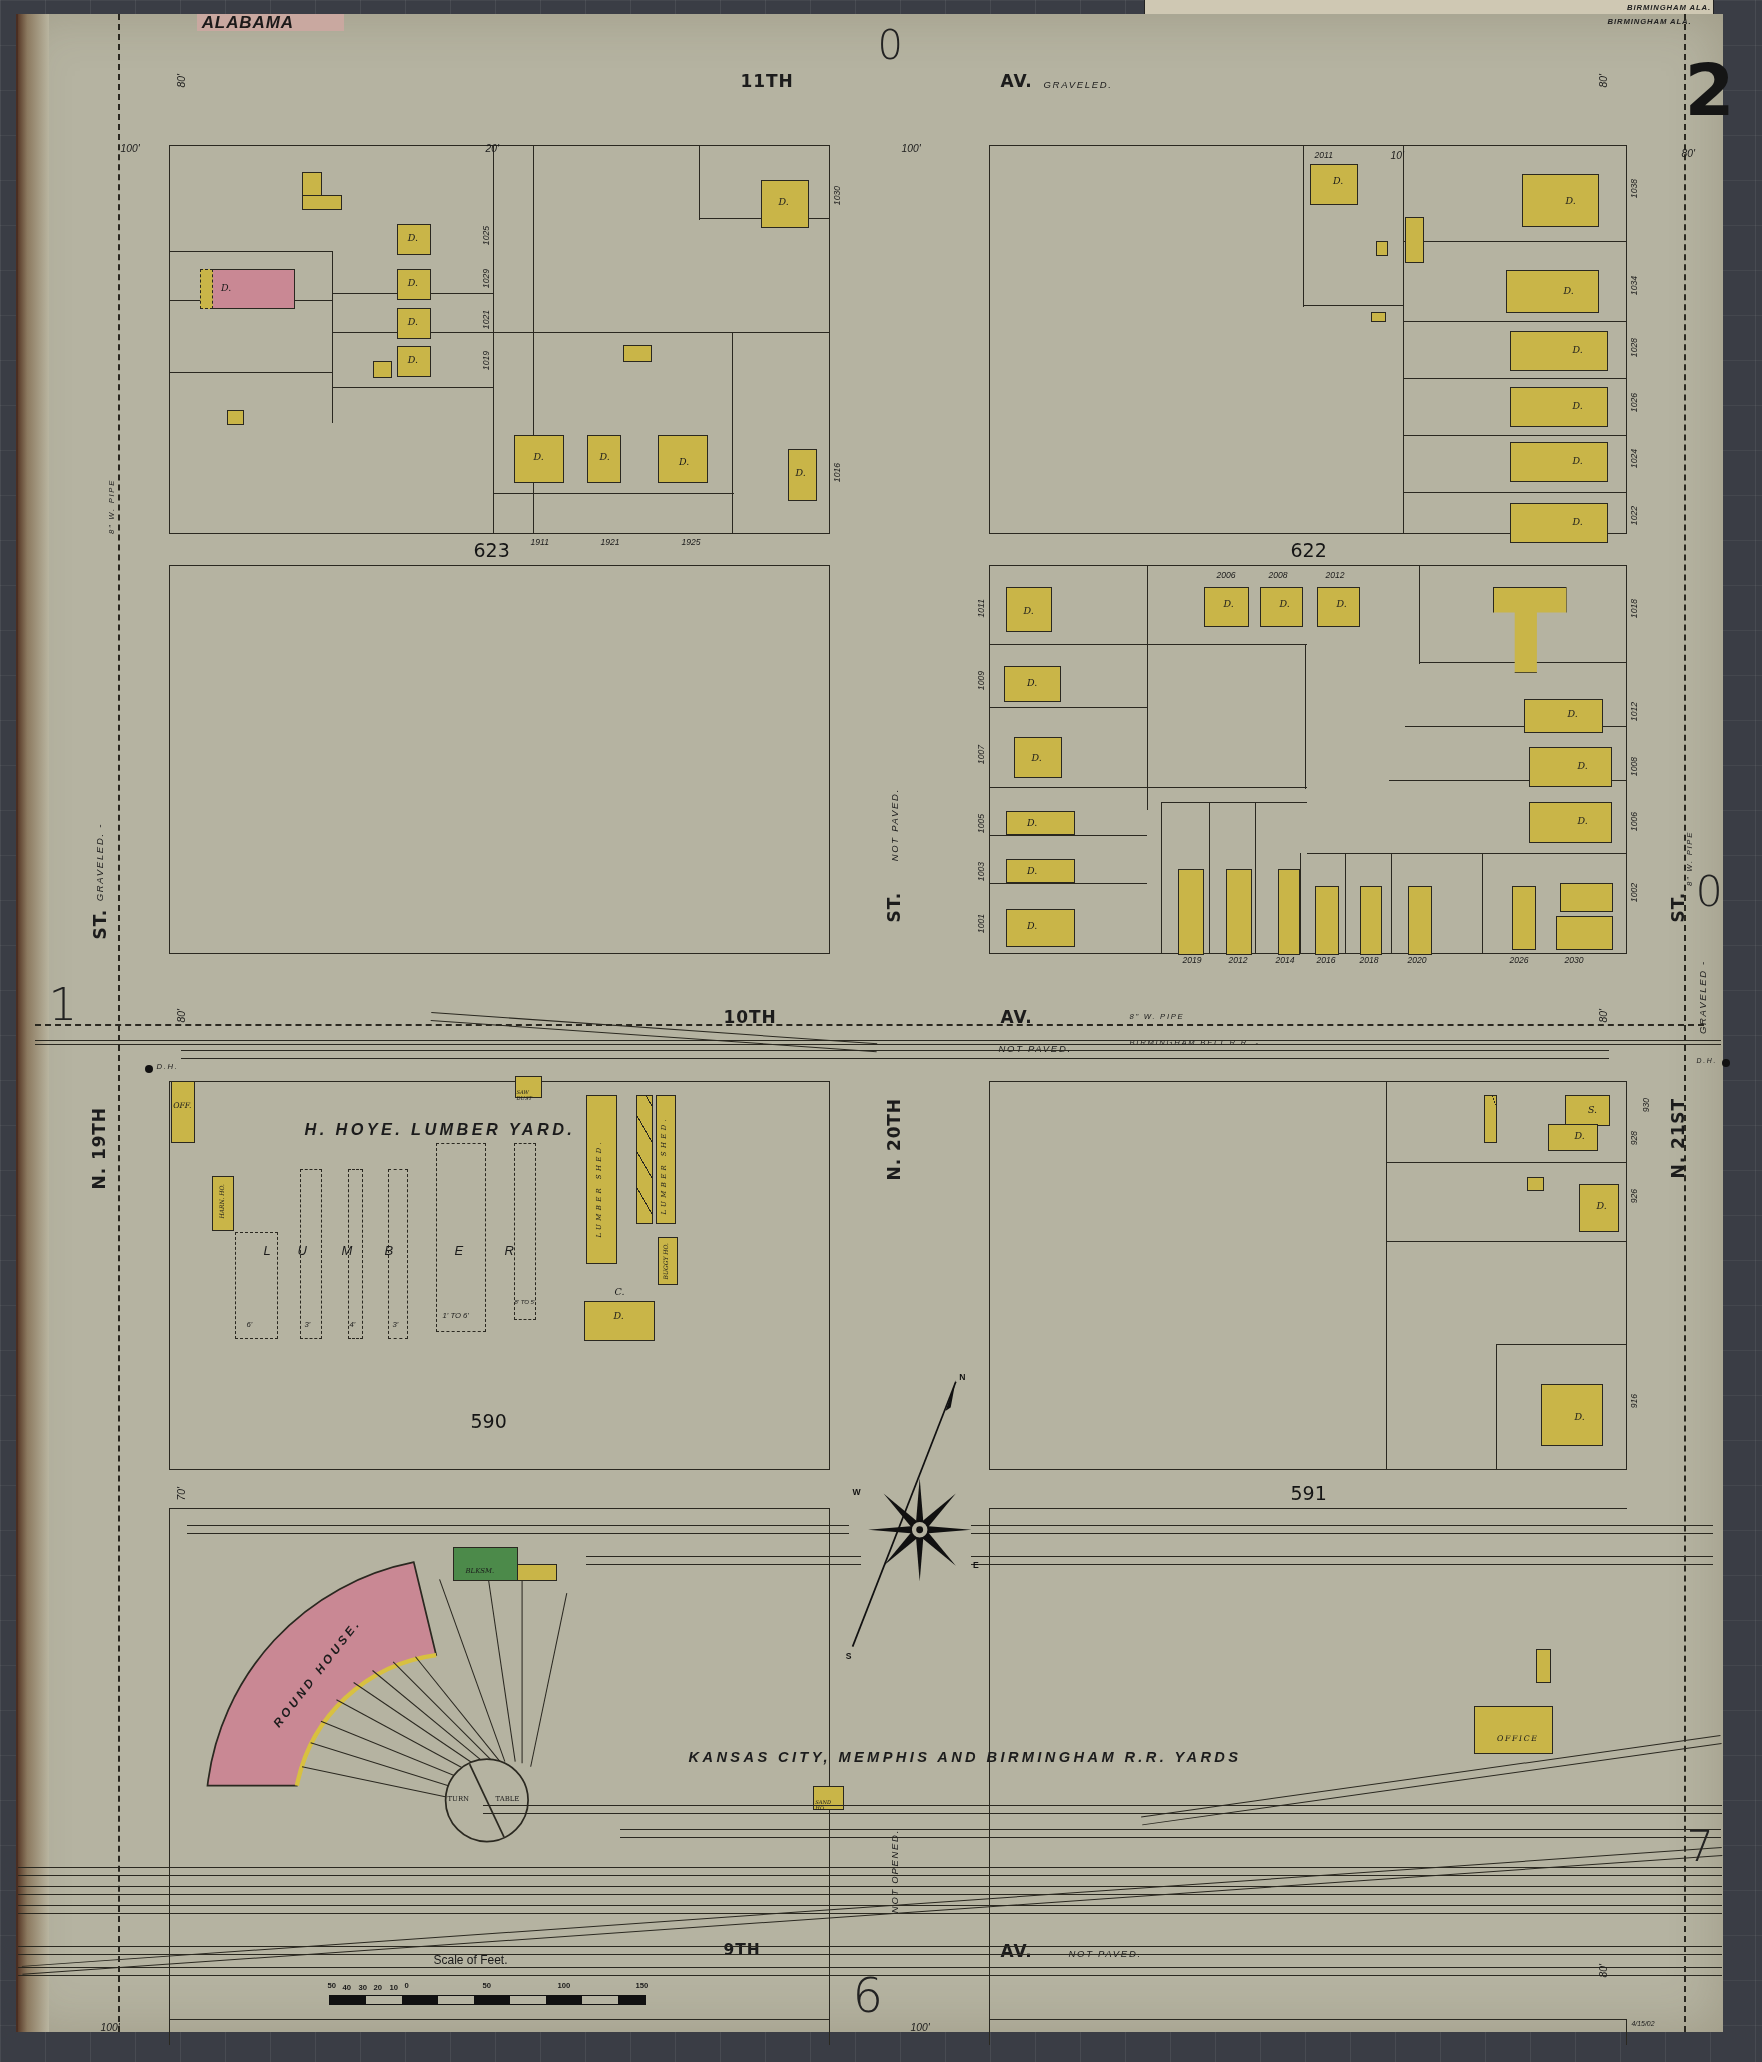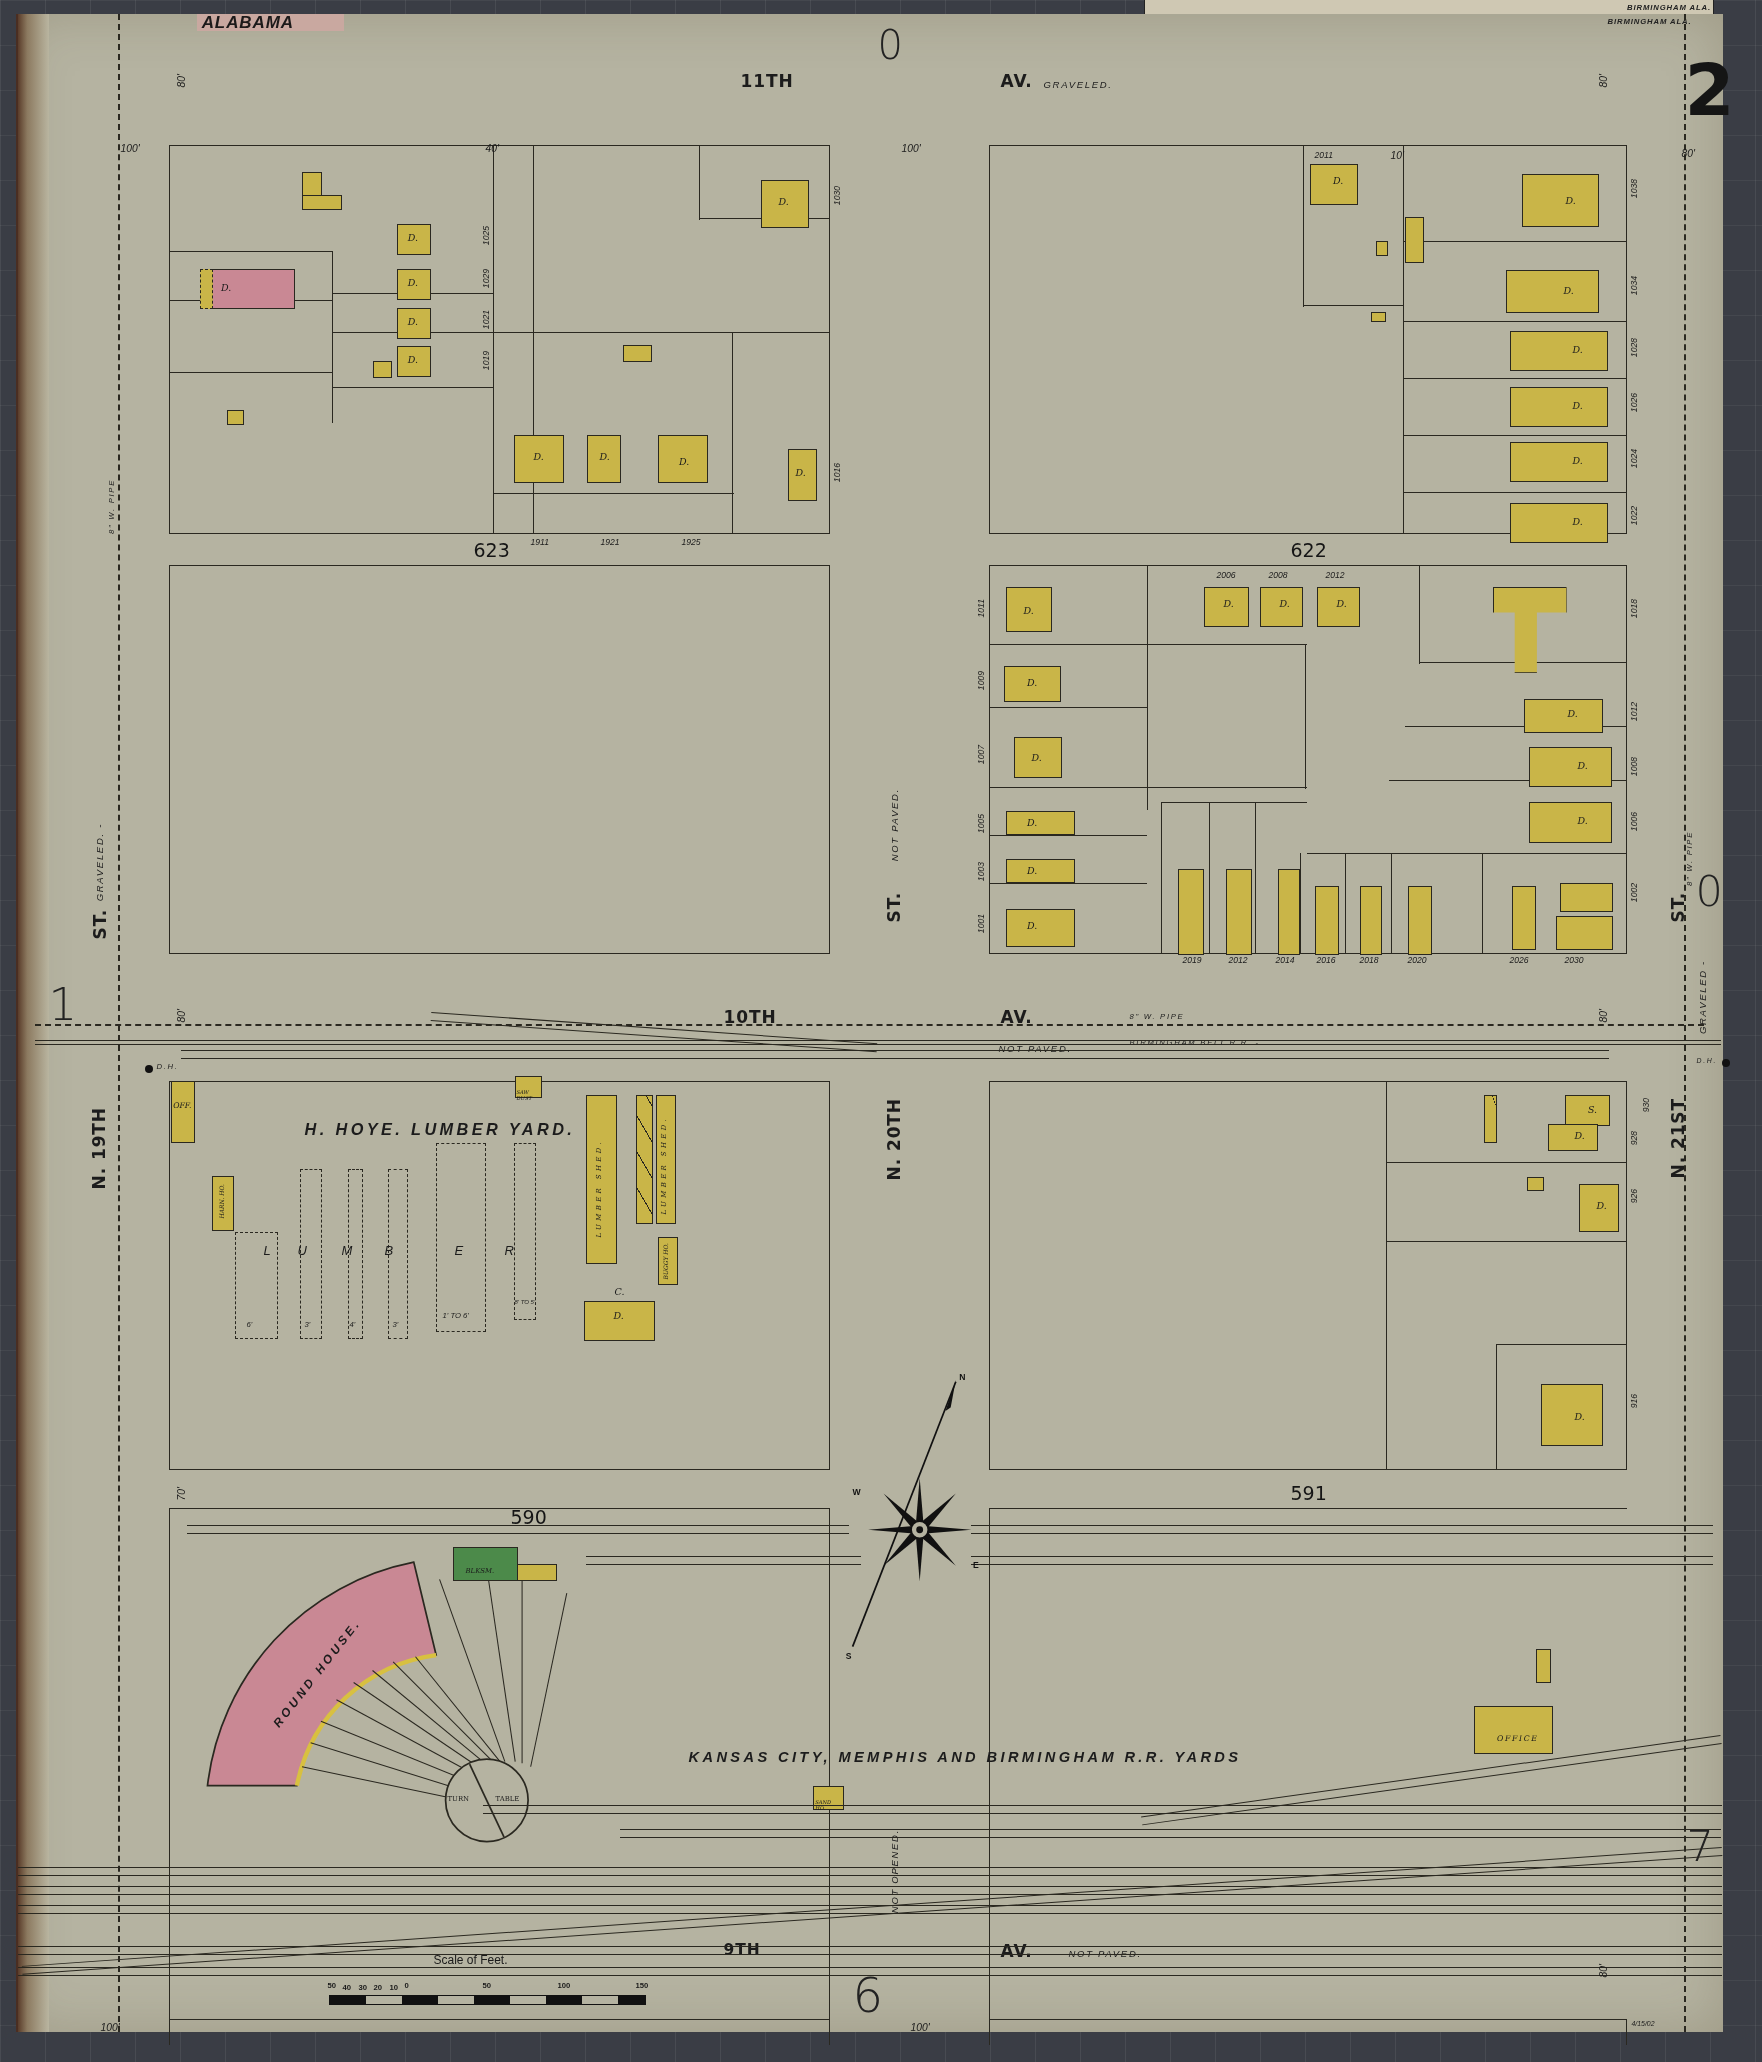--- a/index.html
+++ b/index.html
@@ -337,21 +337,21 @@
   <span class="lumber-letter" style="left:367px;top:1229px;">B</span>
   <span class="lumber-letter" style="left:437px;top:1229px;">E</span>
   <span class="lumber-letter" style="left:487px;top:1229px;">R</span>
   <span class="dim" style="left:229px;top:1306px;font-size:7.7px;">6'</span>
   <span class="dim" style="left:287px;top:1306px;font-size:7.7px;">3'</span>
   <span class="dim" style="left:332px;top:1306px;font-size:7.7px;">4'</span>
   <span class="dim" style="left:375px;top:1306px;font-size:7.7px;">3'</span>
   <span class="dim" style="left:425px;top:1297px;font-size:7.7px;">1' TO 6'</span>
   <span class="dim" style="left:497px;top:1285px;font-size:6px;">8' TO 5'</span>
 
-  <div class="block-num" style="left:453px;top:1492px;margin-left:40px;">590</div>
+  <div class="block-num" style="left:453px;top:1396px;">590</div>
 
   <div class="block" style="left:971px;top:1067px;width:638px;height:389px;"></div>
   <div class="line" style="left:1368px;top:1067px;width:1.7px;height:389px;"></div>
   <div class="line" style="left:1368px;top:1148px;width:241px;height:1.7px;"></div>
   <div class="line" style="left:1368px;top:1227px;width:241px;height:1.7px;"></div>
   <div class="line" style="left:1478px;top:1330px;width:131px;height:1.7px;"></div>
   <div class="line" style="left:1478px;top:1330px;width:1.7px;height:126px;"></div>
   <div class="bld" style="left:1466px;top:1081px;width:13.8px;height:48px;background:repeating-linear-gradient(70deg,#c9b548 0 22.4px,#2a2820 22.4px 23px);"></div>
   <div class="bld" style="left:1547px;top:1081px;width:45px;height:31px;">
       <span class="bldlbl" style="left:22.4px;top:8.6px;">S.</span>
@@ -457,21 +457,21 @@
   <span class="scale-tick" style="left:387px;top:1967px;">0</span>
   <span class="scale-tick" style="left:465px;top:1967px;">50</span>
   <span class="scale-tick" style="left:540px;top:1967px;">100</span>
   <span class="scale-tick" style="left:618px;top:1967px;">150</span>
 
   <div class="block" style="left:151px;top:2005px;width:661px;height:26px;border-bottom:none;"></div>
   <div class="block" style="left:971px;top:2005px;width:638px;height:26px;border-bottom:none;"></div>
 
   <span class="dim vert" style="left:158px;top:60px;">80'</span>
   <span class="dim" style="left:103px;top:129px;">100'</span>
-  <span class="dim" style="left:468px;top:129px;">40'</span>
+  <span class="dim" style="left:468px;top:129px;">20'</span>
   <span class="dim" style="left:884px;top:129px;">100'</span>
   <span class="dim" style="left:1373px;top:136px;">10'</span>
   <span class="dim vert" style="left:1580px;top:60px;">80'</span>
   <span class="dim" style="left:1664px;top:134px;">80'</span>
   <span class="dim vert" style="left:158px;top:995px;">80'</span>
   <span class="dim vert" style="left:1580px;top:995px;">80'</span>
   <span class="dim vert" style="left:158px;top:1473px;">70'</span>
   <span class="dim vert" style="left:1580px;top:1950px;">80'</span>
   <span class="dim" style="left:893px;top:2008px;">100'</span>
   <span class="dim" style="left:83px;top:2008px;">100'</span>

